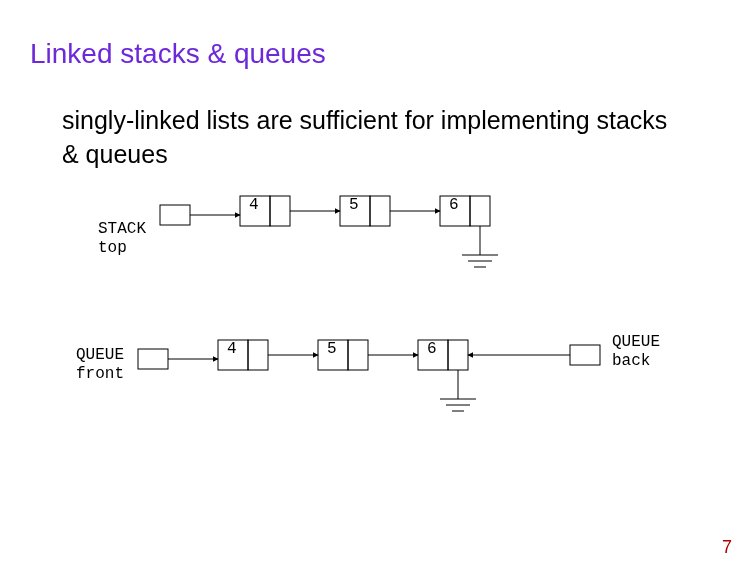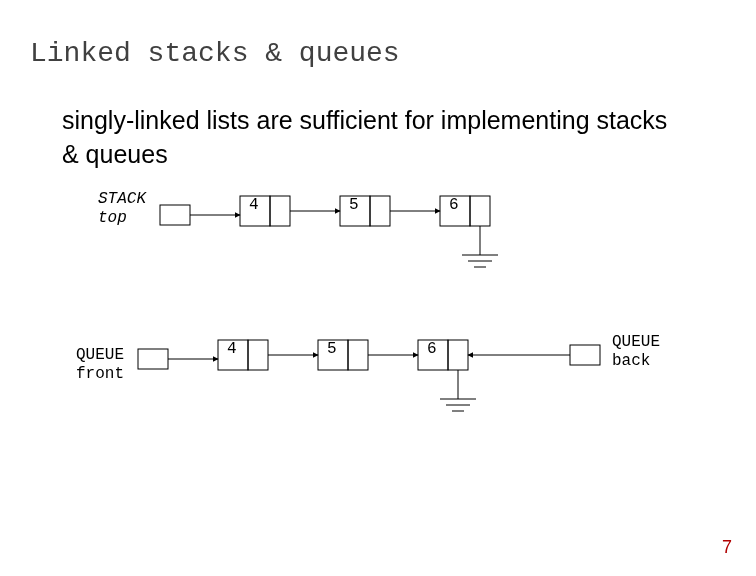--- a/index.html
+++ b/index.html
@@ -10,22 +10,21 @@
     background: #ffffff;
     font-family: Arial, Helvetica, sans-serif;
     position: relative;
     overflow: hidden;
   }
   .title {
     position: absolute;
     left: 30px;
     top: 38px;
     font-size: 28px;
-    color: #404040;
-    font-family: Liberation Mono, monospace;
+    color: #6d28d9;
   }
   .body-text {
     position: absolute;
     left: 62px;
     top: 104px;
     width: 620px;
     font-size: 25px;
     color: #000;
     line-height: 1.35;
   }
@@ -52,21 +51,21 @@
 </style>
 </head>
 <body>
 
 <div class="title">Linked stacks &amp; queues</div>
 
 <div class="body-text">
   <span>singly-linked lists are sufficient for implementing stacks &amp; queues</span>
 </div>
 
-<div class="mono-label" style="left:98px; top:190px;font-style:italic;">STACK
+<div class="mono-label" style="left:98px; top:220px;">STACK
 top</div>
 
 <svg width="756" height="576" style="position:absolute; left:0; top:0;">
   <defs>
     <marker id="arrow" viewBox="0 0 10 10" refX="9" refY="5" markerWidth="6" markerHeight="6" orient="auto-start-reverse">
       <path d="M 0 0 L 10 5 L 0 10 z" fill="#000"></path>
     </marker>
   </defs>
 
   <rect x="160" y="205" width="30" height="20" fill="none" stroke="#000"></rect>

